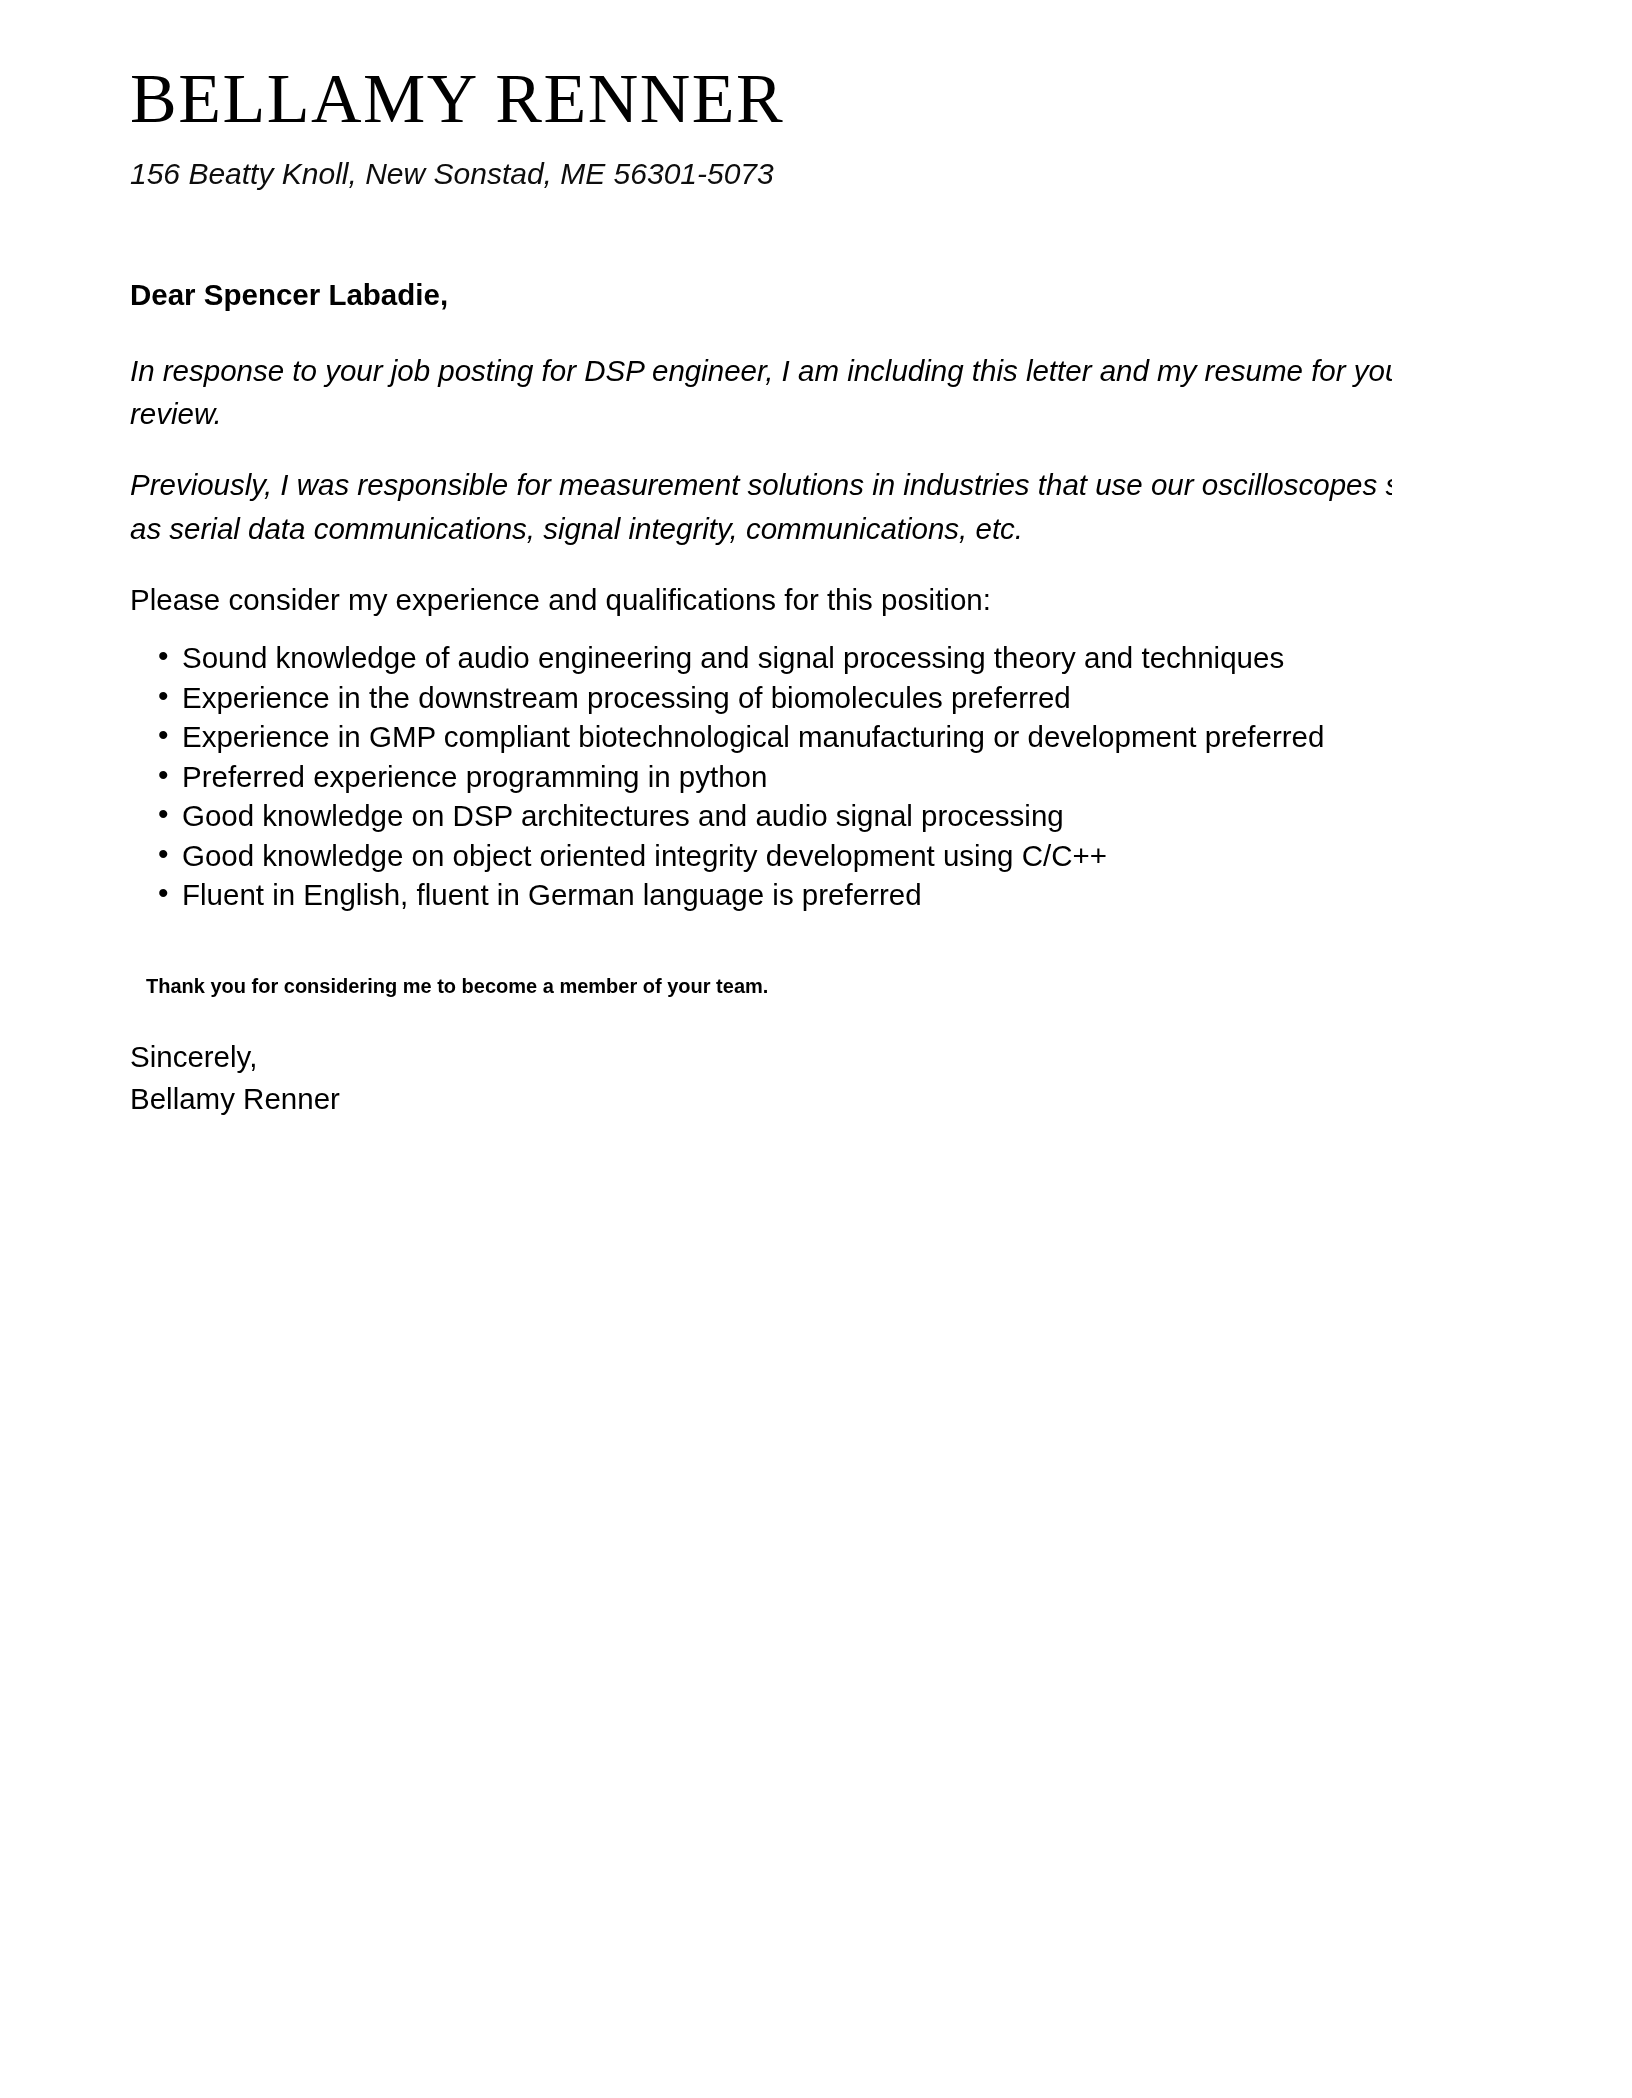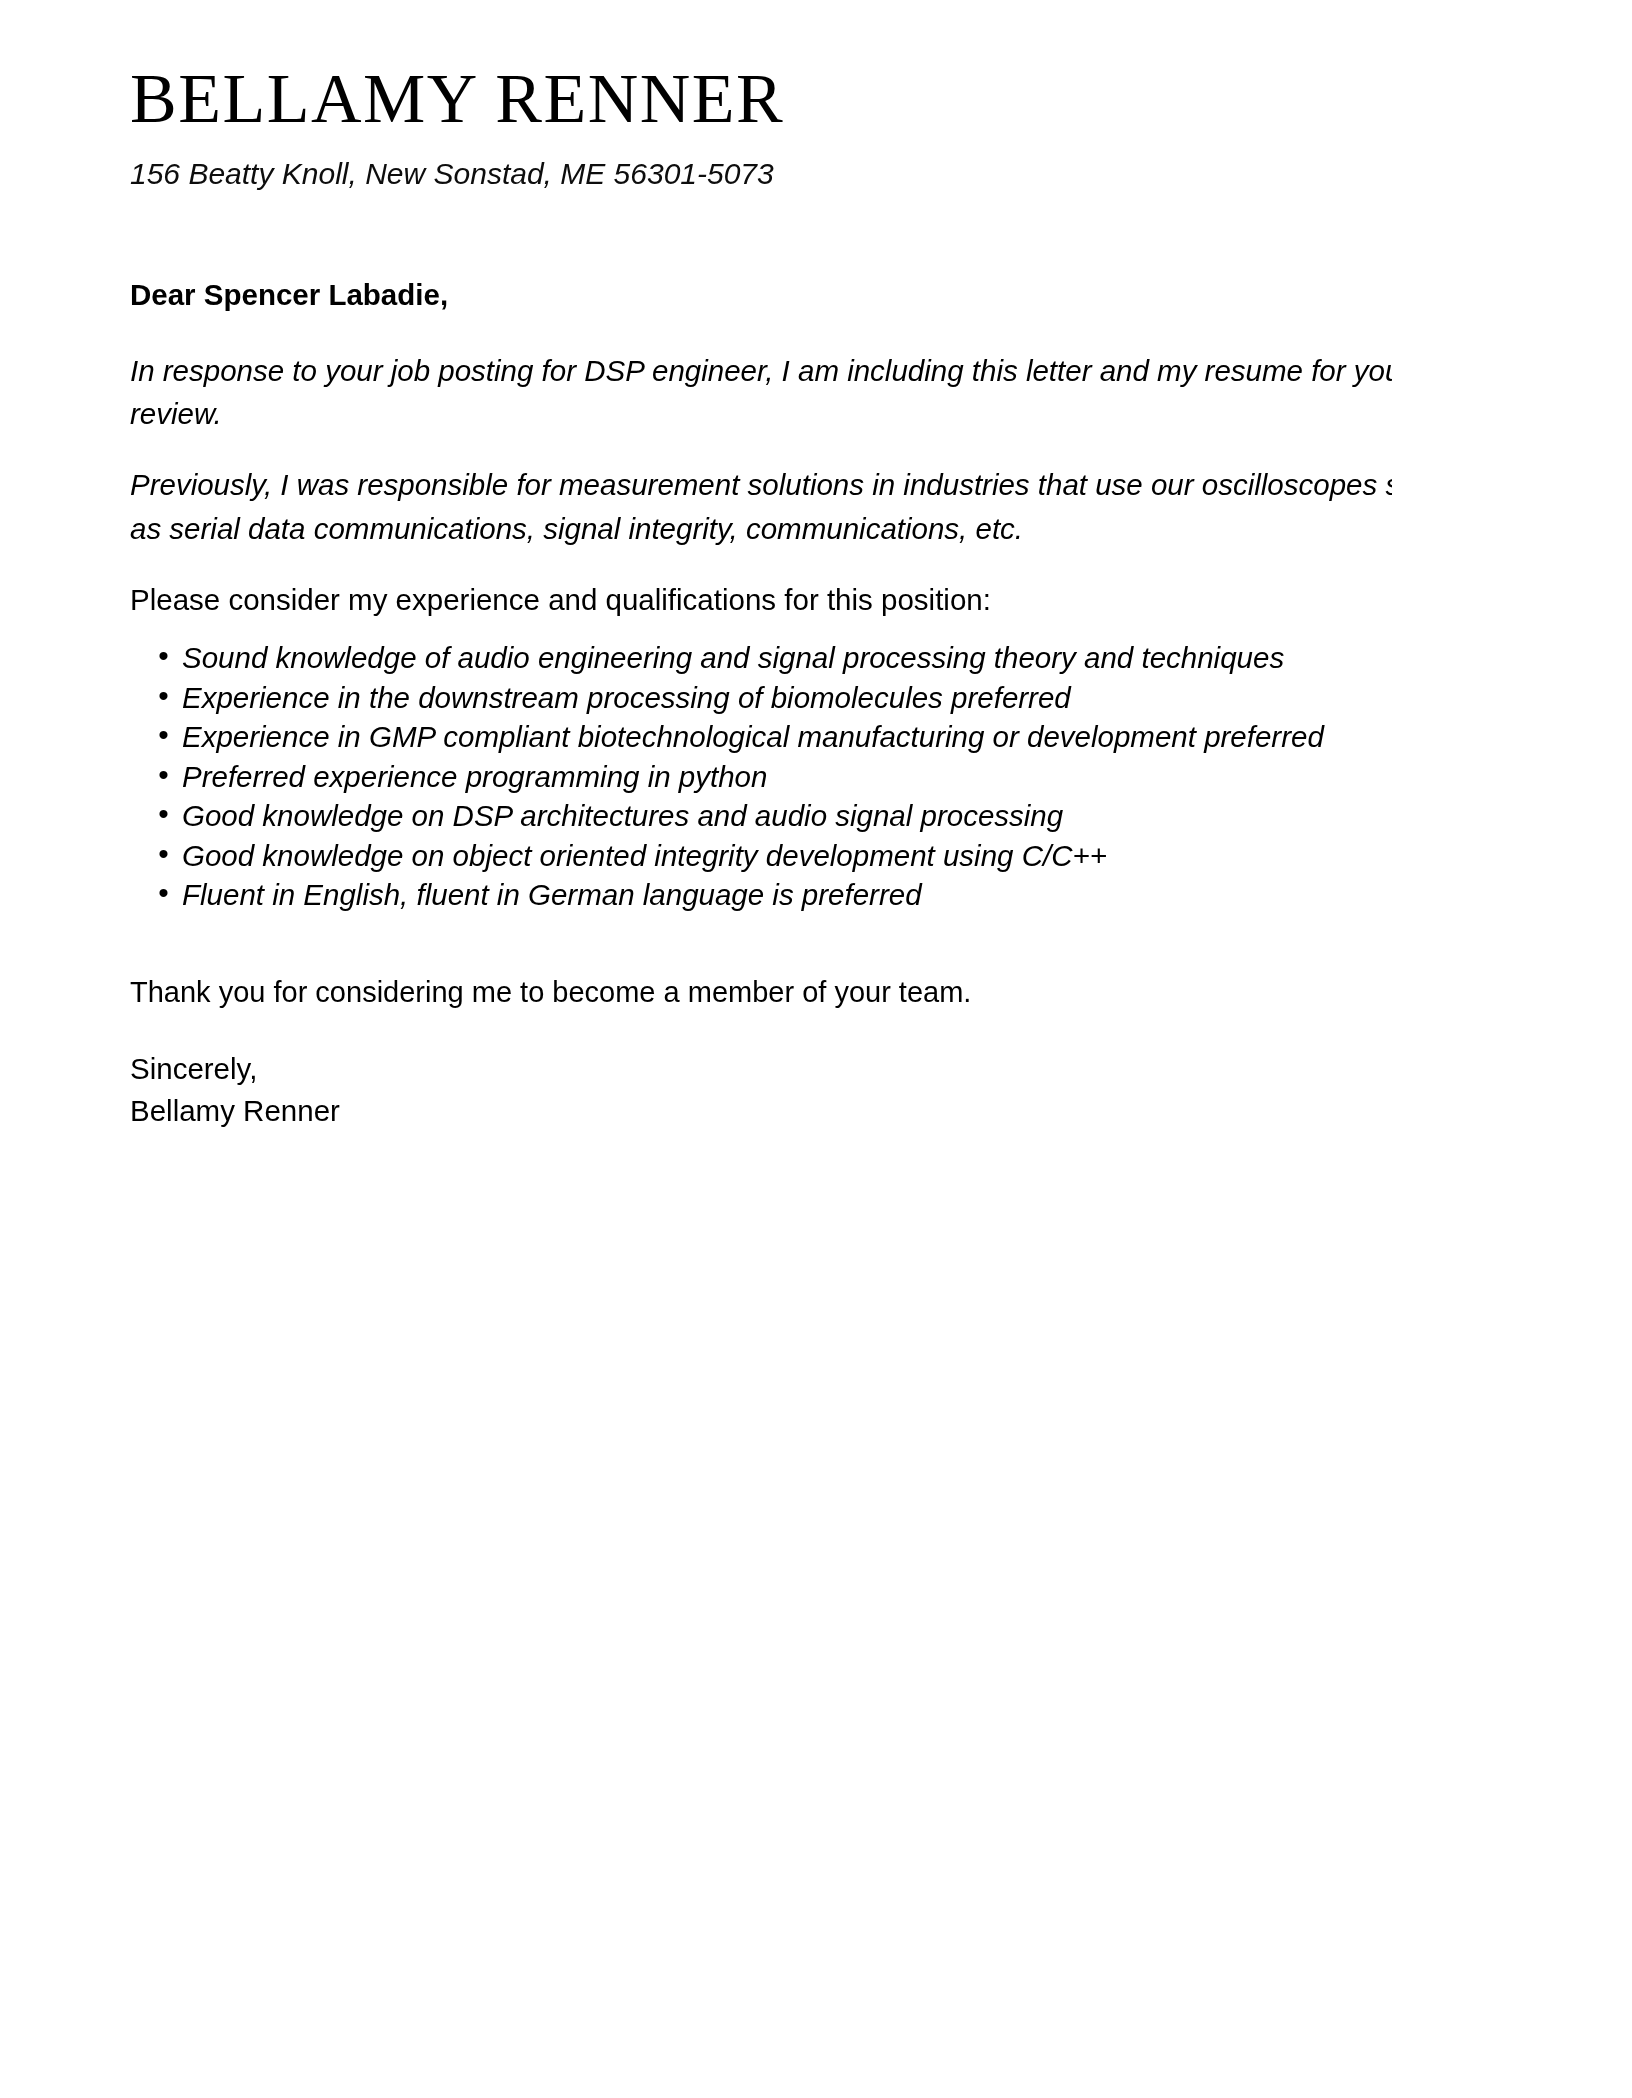--- a/index.html
+++ b/index.html
@@ -80,21 +80,20 @@
   .qual-lead {
     margin: 0 0 22px 0;
     line-height: 1.47;
   }
 
   
   .qual-list {
     list-style: none;
     margin: 0 0 0 0;
     padding: 0;
-    font-style: italic;
   }
   .qual-list li {
     position: relative;
     padding-left: 52px;
     margin: 0;
     line-height: 1.0;
     padding-bottom: 10px;
     font-size: 29.5px;
   }
   .qual-list li::before {
@@ -102,23 +101,23 @@
     position: absolute;
     left: 28px;
     top: -2px;
     font-size: 30px;
     line-height: 1.0;
     color: #000000;
   }
 
   
   .closing-strong {
-    font-weight: normal;
-    font-size: 29px;
-    margin: 52px 0 0 0;
+    font-weight: bold;
+    font-size: 20px;
+    margin: 52px 0 0 16px;
     line-height: 1.4;
   }
   .signoff {
     margin: 36px 0 0 0;
     line-height: 1.42;
     font-size: 29.5px;
   }
   .signoff div {
     margin: 0;
   }

